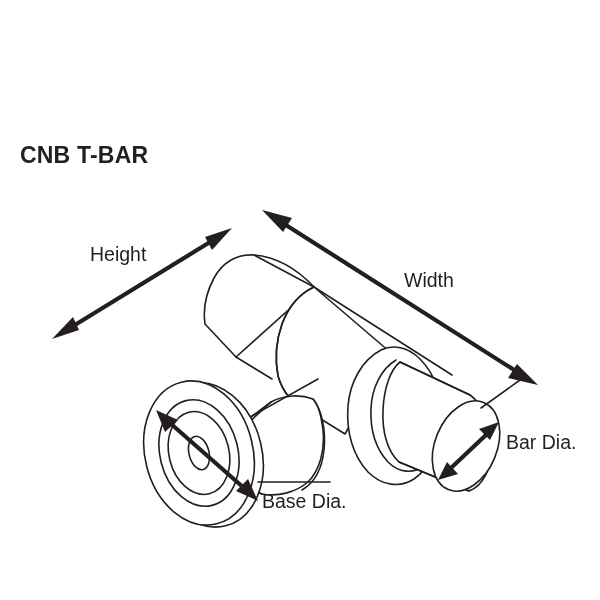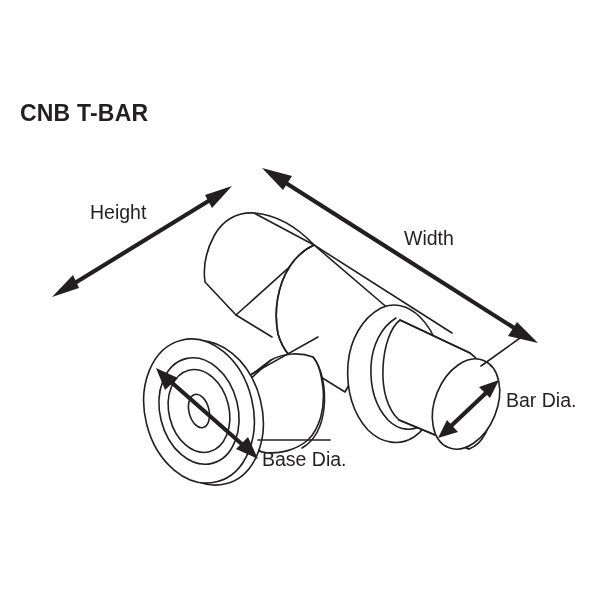--- a/index.html
+++ b/index.html
@@ -13,20 +13,21 @@
     height: 600px;
     font-family: "Liberation Sans", sans-serif;
     color: #231f20;
     overflow: hidden;
   }
   #page {
     position: relative;
     width: 600px;
     height: 476px;
     background: #ffffff;
+    margin-top: 42px;
   }
   #diagram-svg {
     display: block;
     width: 600px;
     height: 600px;
   }
   .part-line {
     fill: none;
     stroke: #231f20;
     stroke-width: 1.6;

